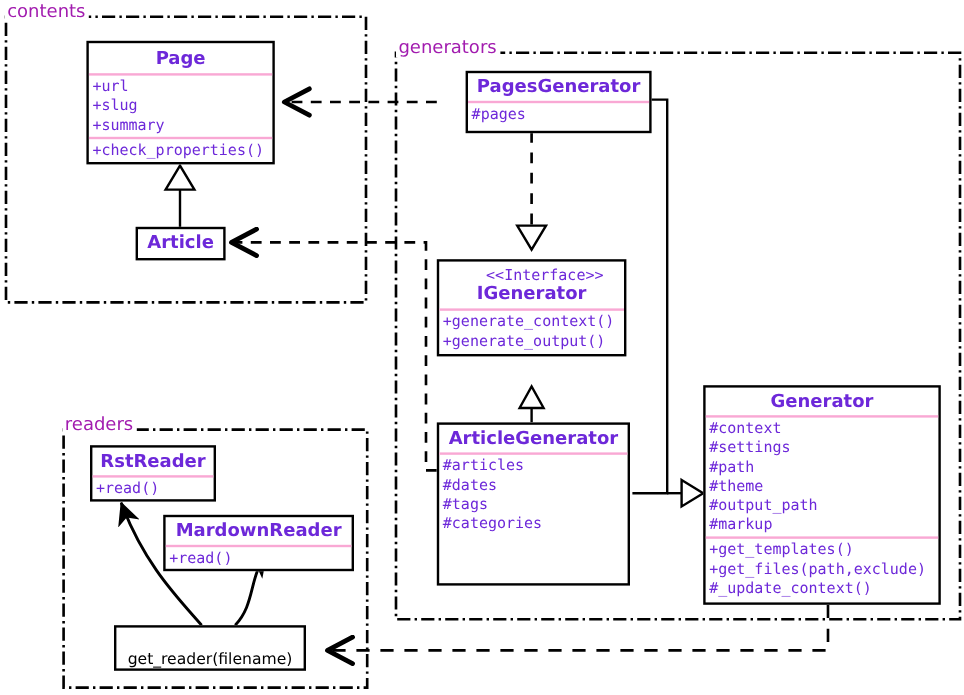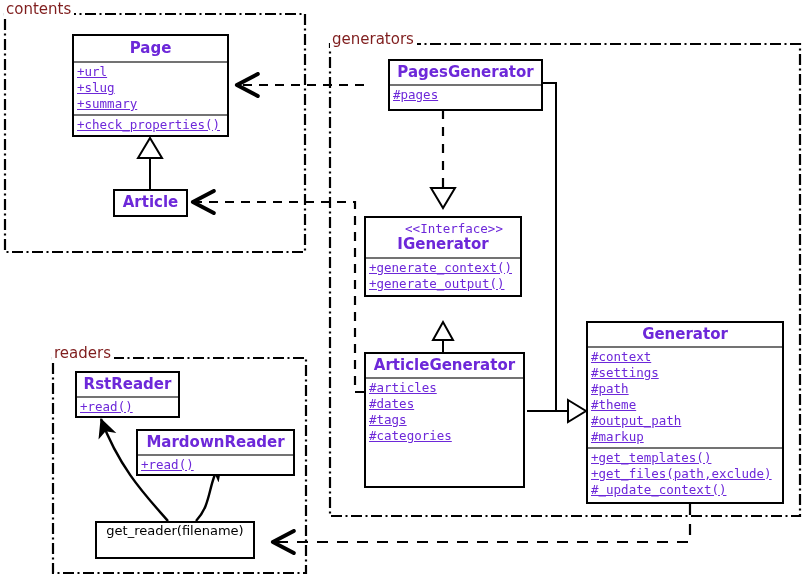--- a/index.html
+++ b/index.html
@@ -22,21 +22,21 @@
     position: absolute;
     left: 0;
     top: 0;
     width: 803px;
     height: 579px;
   }
   .package-label {
     position: absolute;
     font-family: "DejaVu Sans", sans-serif;
     font-size: 15px;
-    color: #7f1d1d;
+    color: #a21caf;
     background: #ffffff;
     padding: 0 3px 0 2px;
     line-height: 17px;
     white-space: nowrap;
   }
 
   
   .umlbox {
     position: absolute;
     box-sizing: border-box;
@@ -60,40 +60,39 @@
     font-family: "DejaVu Sans Mono", monospace;
     font-weight: normal;
     font-size: 12.5px;
     text-align: center;
     line-height: 15px;
     padding-top: 3px;
     white-space: nowrap;
     padding-left: 22px;
   }
   .uml-sep {
-    border-top: 2px solid #737373;
-    text-decoration: underline;
+    border-top: 2px solid #f9a8d4;
   }
   .uml-compartment {
     padding: 1px 0 2px 3px;
   }
   .uml-row {
     font-family: "DejaVu Sans Mono", monospace;
     font-size: 12.5px;
     line-height: 16px;
     white-space: nowrap;
     letter-spacing: 0px;
   }
   .func-box {
     position: absolute;
     box-sizing: border-box;
     border: 2px solid #000;
     background: #ffffff;
     display: flex;
-    align-items: flex-start;
+    align-items: flex-end;
     justify-content: center;
   }
   .func-label {
     font-family: "DejaVu Sans", sans-serif;
     font-size: 13px;
     color: #000;
     white-space: nowrap;
   }
 </style>
 </head>

